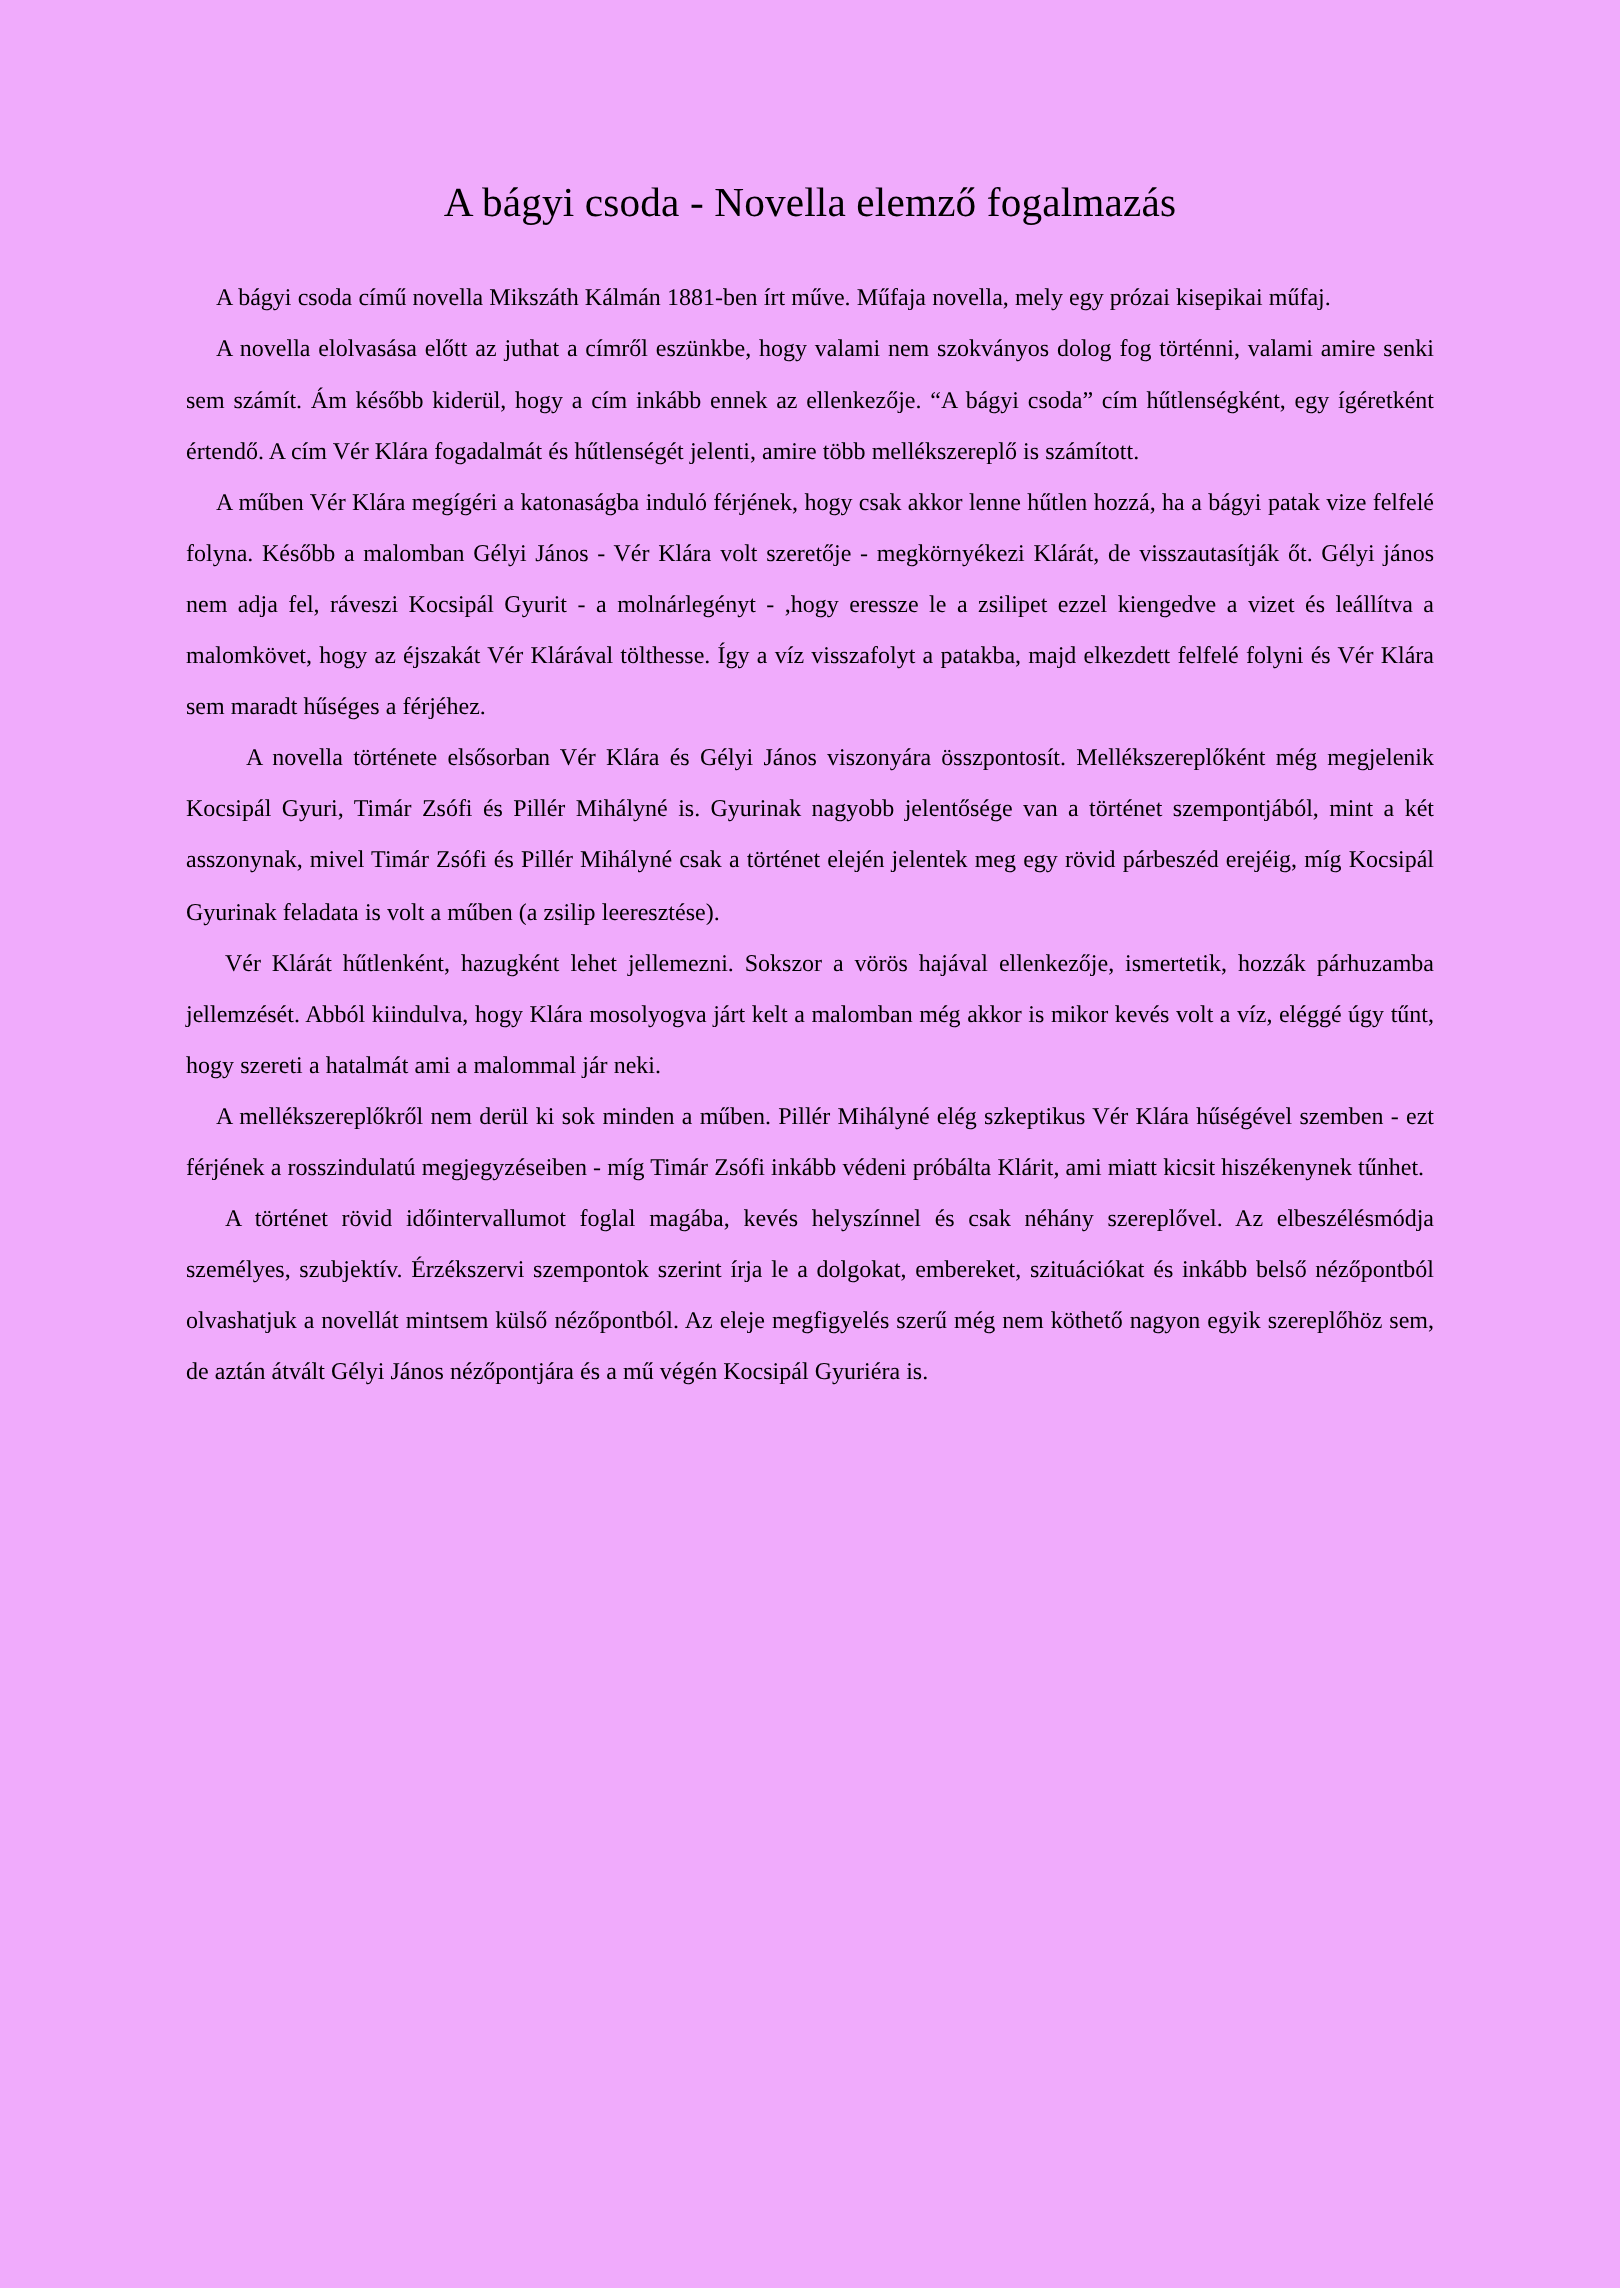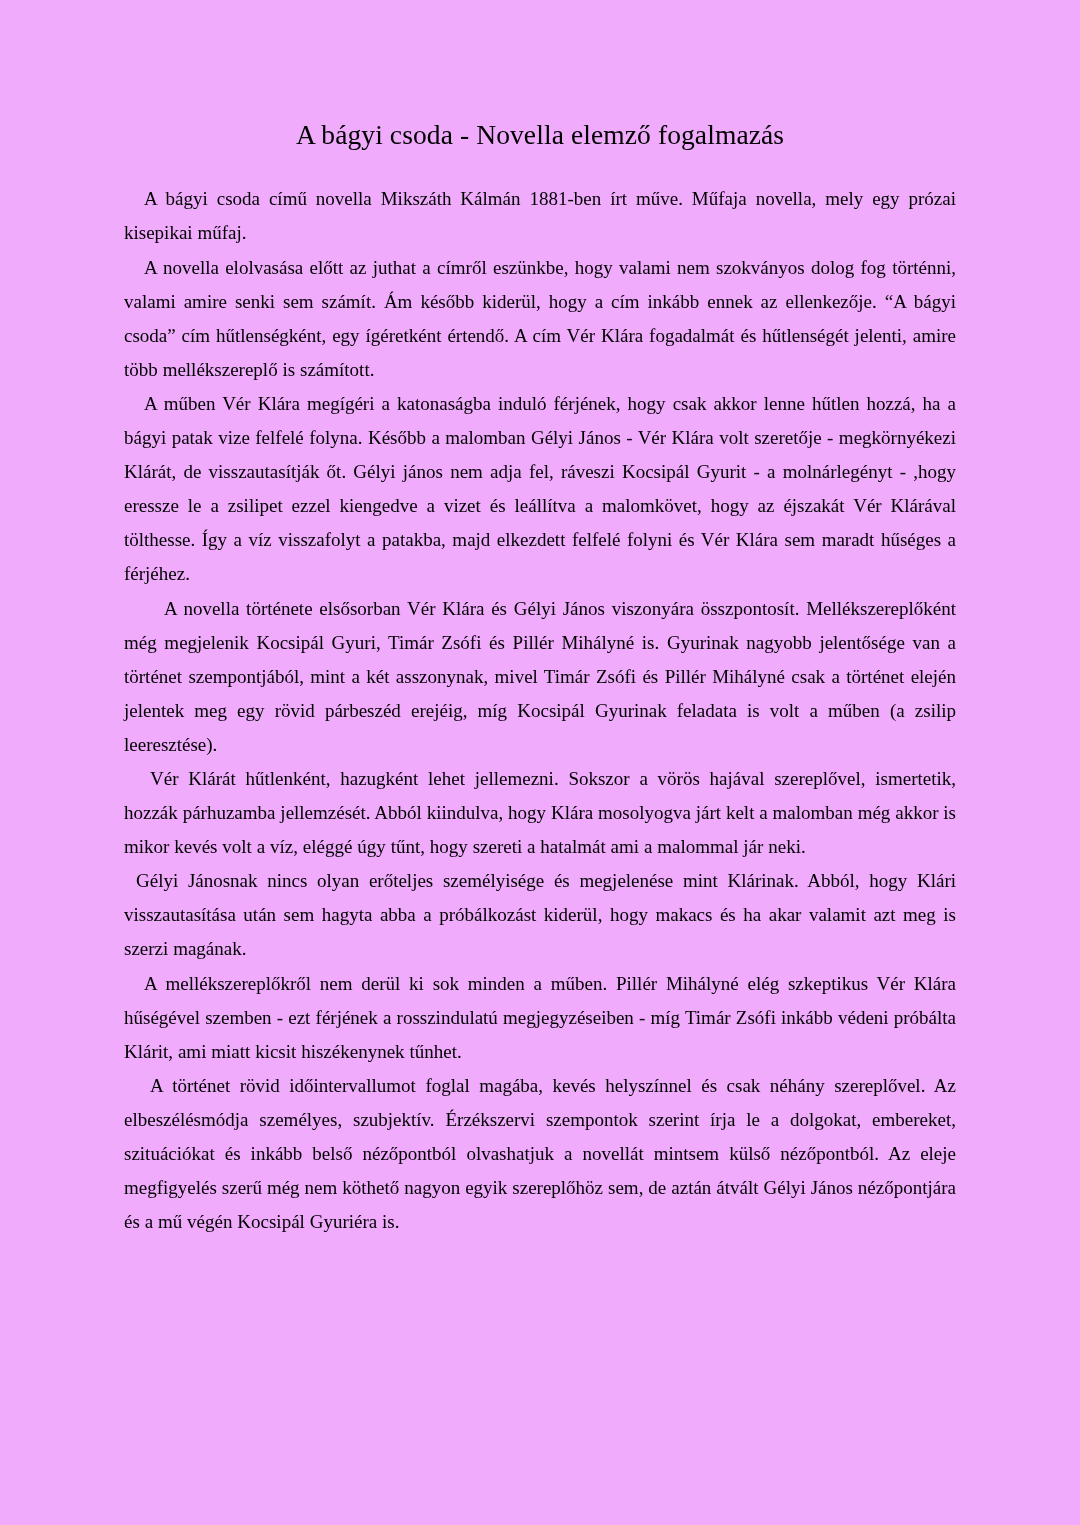--- a/index.html
+++ b/index.html
@@ -32,21 +32,21 @@
   }
   .doc-title {
     font-size: 27.5px;
     font-weight: normal;
     text-align: center;
     line-height: 1.25;
     margin: 0 0 30px 0;
     letter-spacing: 0.1px;
   }
   .para {
-    font-size: 19px;
+    font-size: 16px;
     line-height: 34.1px;
     text-align: justify;
     text-justify: inter-word;
     margin: 0;
     hyphens: none;
     word-spacing: 0.1px;
   }
   .para.indent-sm { text-indent: 20px; }
   .para.indent-md { text-indent: 26px; }
   .para.indent-lg { text-indent: 40px; }
@@ -61,22 +61,21 @@
     <h1 class="doc-title">A bágyi csoda - Novella elemző fogalmazás</h1>
 
     <p class="para indent-sm">A bágyi csoda című novella Mikszáth Kálmán 1881-ben írt műve. Műfaja novella, mely egy prózai kisepikai műfaj.</p>
 
     <p class="para indent-sm">A novella elolvasása előtt az juthat a címről eszünkbe, hogy valami nem szokványos dolog fog történni, valami amire senki sem számít. Ám később kiderül, hogy a cím inkább ennek az ellenkezője. “A bágyi csoda” cím hűtlenségként, egy ígéretként értendő. A cím Vér Klára fogadalmát és hűtlenségét jelenti, amire több mellékszereplő is számított.</p>
 
     <p class="para indent-sm">A műben Vér Klára megígéri a katonaságba induló férjének, hogy csak akkor lenne hűtlen hozzá, ha a bágyi patak vize felfelé folyna. Később a malomban Gélyi János - Vér Klára volt szeretője - megkörnyékezi Klárát, de visszautasítják őt. Gélyi jános nem adja fel, ráveszi Kocsipál Gyurit - a molnárlegényt - ,hogy eressze le a zsilipet ezzel kiengedve a vizet és leállítva a malomkövet, hogy az éjszakát Vér Klárával tölthesse. Így a víz visszafolyt a patakba, majd elkezdett felfelé folyni és Vér Klára sem maradt hűséges a férjéhez.</p>
 
     <p class="para indent-lg">A novella története elsősorban Vér Klára és Gélyi János viszonyára összpontosít. Mellékszereplőként még megjelenik Kocsipál Gyuri, Timár Zsófi és Pillér Mihályné is. Gyurinak nagyobb jelentősége van a történet szempontjából, mint a két asszonynak, mivel Timár Zsófi és Pillér Mihályné csak a történet elején jelentek meg egy rövid párbeszéd erejéig, míg Kocsipál Gyurinak feladata is volt a műben (a zsilip leeresztése).</p>
 
-    <p class="para indent-md">Vér Klárát hűtlenként, hazugként lehet jellemezni. Sokszor a vörös hajával szereplővel, ismertetik, hozzák párhuzamba jellemzését. Abból kiindulva, hogy Klára mosolyogva járt kelt a malomban még akkor is mikor kevés volt a víz, eléggé úgy tűnt, hogy szereti a hatalmát ami a malommal jár neki.</p>
+    <p class="para indent-md">Vér Klárát hűtlenként, hazugként lehet jellemezni. Sokszor a vörös hajával ellenkezője, ismertetik, hozzák párhuzamba jellemzését. Abból kiindulva, hogy Klára mosolyogva járt kelt a malomban még akkor is mikor kevés volt a víz, eléggé úgy tűnt, hogy szereti a hatalmát ami a malommal jár neki.</p>
 
-    <p class="para indent-xs">Gélyi Jánosnak nincs olyan erőteljes személyisége és megjelenése mint Klárinak. Abból, hogy Klári visszautasítása után sem hagyta abba a próbálkozást kiderül, hogy makacs és ha akar valamit azt meg is szerzi magának.</p>
 
     <p class="para indent-sm">A mellékszereplőkről nem derül ki sok minden a műben. Pillér Mihályné elég szkeptikus Vér Klára hűségével szemben - ezt férjének a rosszindulatú megjegyzéseiben - míg Timár Zsófi inkább védeni próbálta Klárit, ami miatt kicsit hiszékenynek tűnhet.</p>
 
     <p class="para indent-md">A történet rövid időintervallumot foglal magába, kevés helyszínnel és csak néhány szereplővel. Az elbeszélésmódja személyes, szubjektív. Érzékszervi szempontok szerint írja le a dolgokat, embereket, szituációkat és inkább belső nézőpontból olvashatjuk a novellát mintsem külső nézőpontból. Az eleje megfigyelés szerű még nem köthető nagyon egyik szereplőhöz sem, de aztán átvált Gélyi János nézőpontjára és a mű végén Kocsipál Gyuriéra is.</p>
 
   </div>
 </div>
 
 </body></html>

